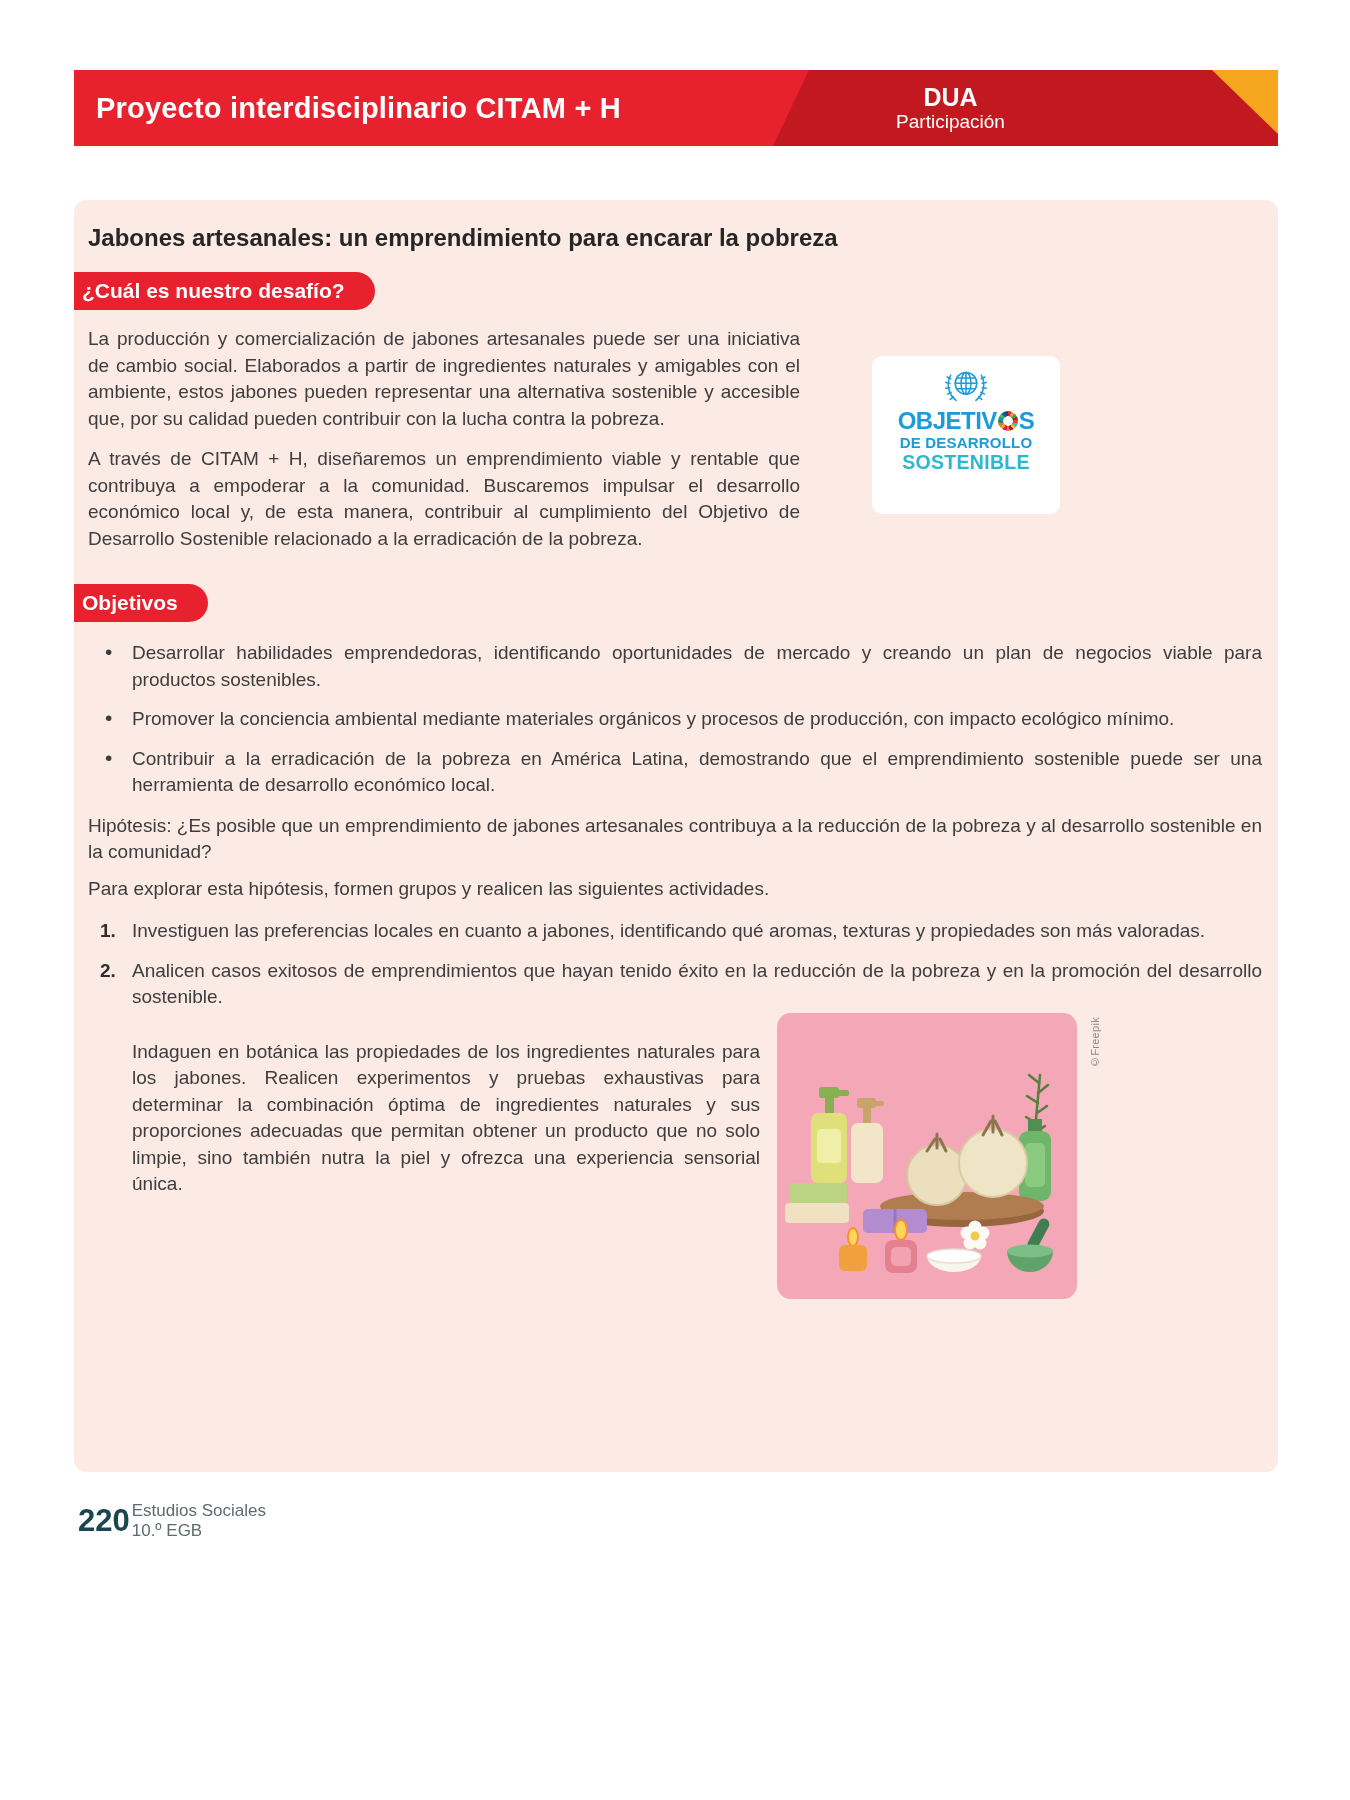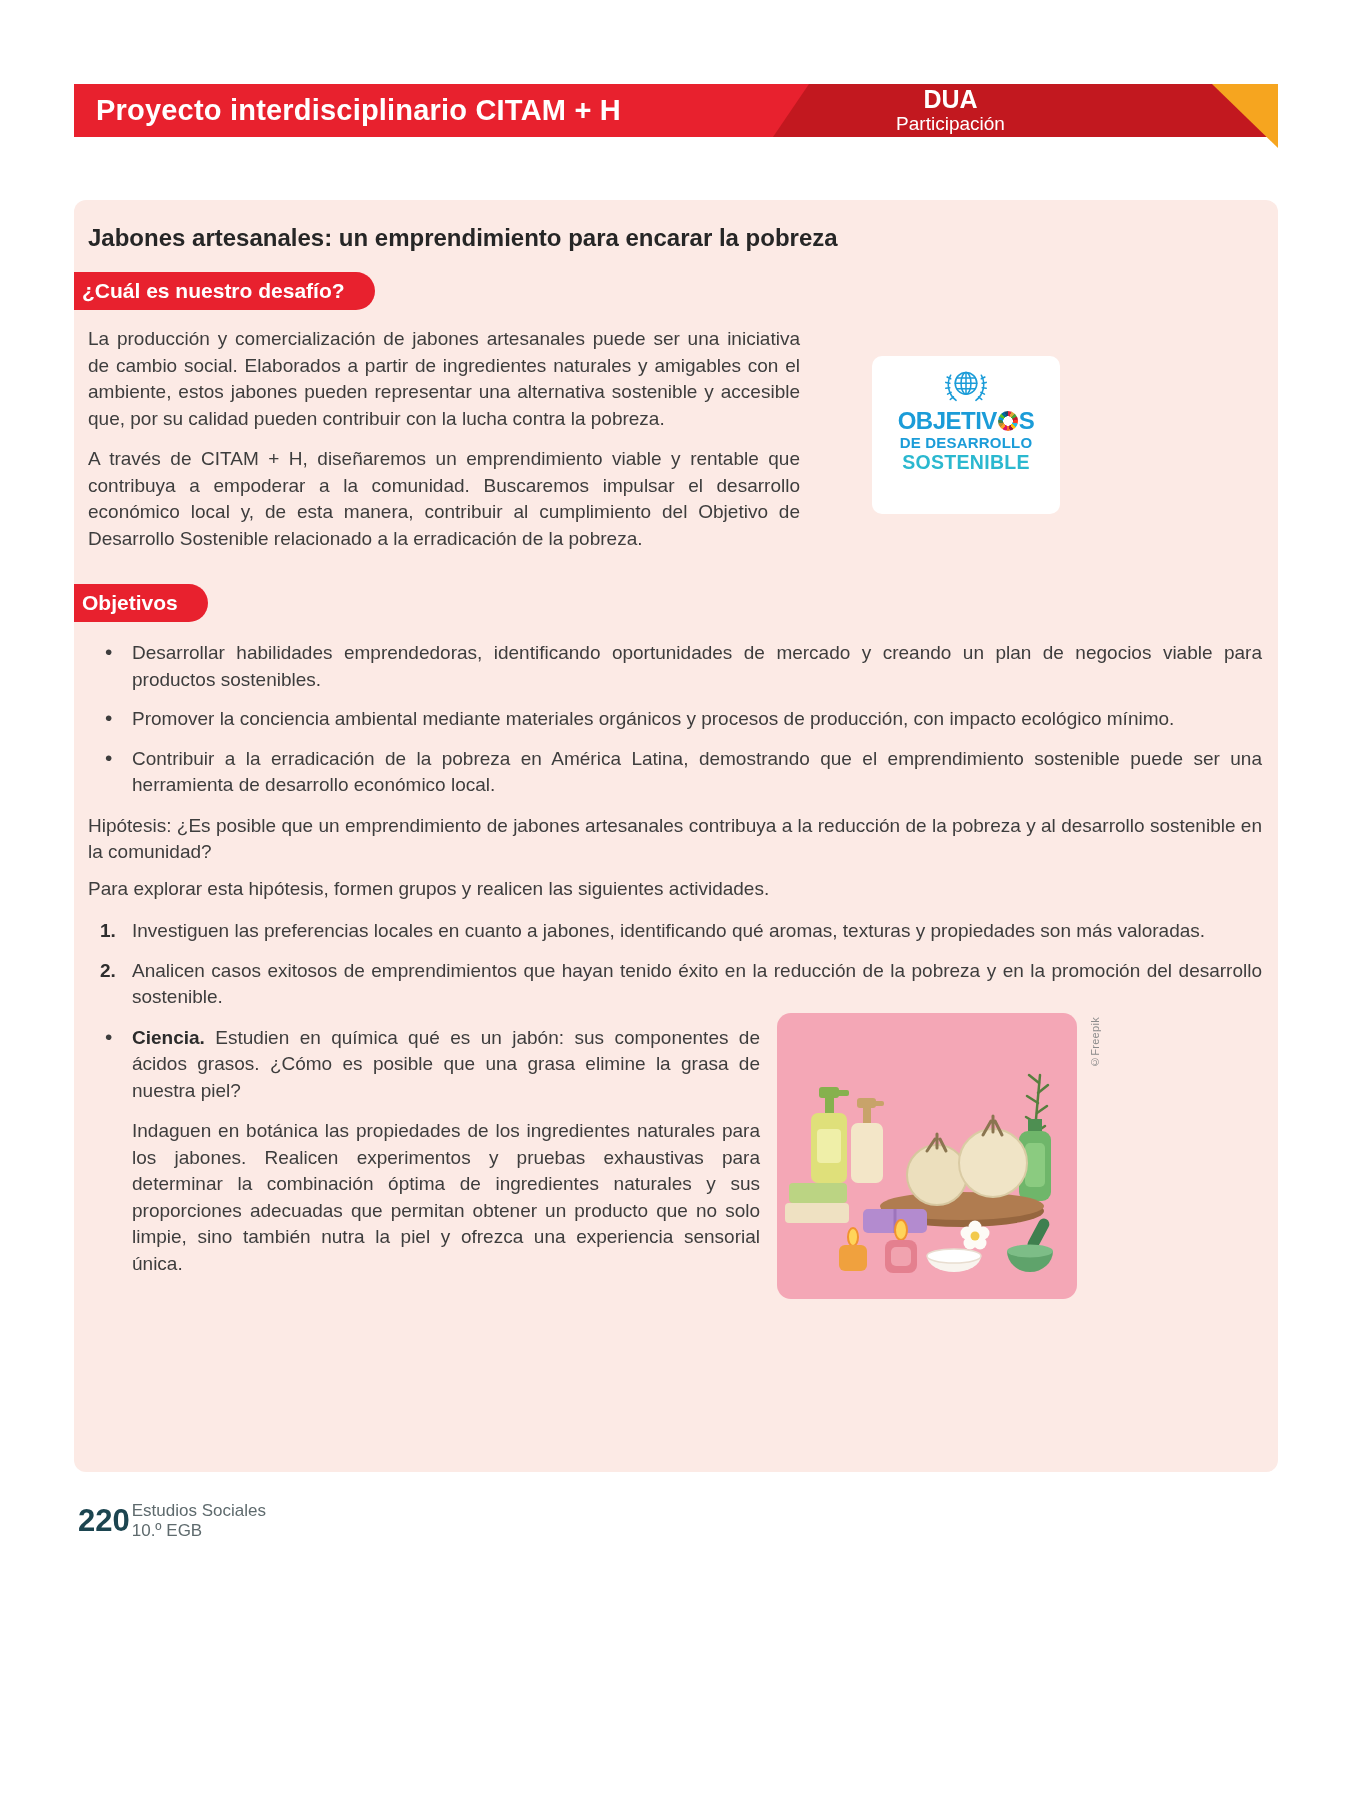--- a/index.html
+++ b/index.html
@@ -4,21 +4,21 @@
 <style>
   html,body{margin:0;padding:0;}
   body{
     width:1350px;height:1800px;position:relative;overflow:hidden;
     background:#ffffff;
     font-family:"Liberation Sans", sans-serif;
   }
   .page{position:absolute;inset:0;}
 
   
-  .banner{position:absolute;left:74px;top:84px;width:1204px;height:53px;background:#E8212E;}
+  .banner{position:absolute;left:74px;top:70px;width:1204px;height:76px;background:#E8212E;}
   .banner-title{position:absolute;left:22px;top:0;height:100%;display:flex;align-items:center;
     color:#fff;font-size:29px;font-weight:700;letter-spacing:.2px;white-space:nowrap;}
   .dua-block{position:absolute;right:0;top:0;height:100%;width:505px;background:#C2181F;
     clip-path:polygon(36px 0,100% 0,100% 100%,0 100%);
     display:flex;flex-direction:column;align-items:center;justify-content:center;
     color:#ffffff;padding-right:150px;box-sizing:border-box;}
   .dua-l1{font-size:25px;font-weight:700;line-height:27px;}
   .dua-l2{font-size:19px;font-weight:400;line-height:22px;}
   .orange-corner{position:absolute;right:0;top:0;width:66px;height:64px;background:#F6A51F;
     clip-path:polygon(0 0,100% 0,100% 100%);}
@@ -158,24 +158,20 @@
         <span class="numtext">Investiguen las preferencias locales en cuanto a jabones, identificando qué aromas, texturas y propiedades son más valoradas.</span>
       </div>
       <div class="numitem">
         <span class="num">2.</span>
         <span class="numtext">Analicen casos exitosos de emprendimientos que hayan tenido éxito en la reducción de la pobreza y en la promoción del desarrollo sostenible.</span>
       </div>
     </div>
 
     <div class="row-exp">
       <div class="col-exp">
-        <div class="exp-bullet">
-          <span class="exp-lead">Ciencia.</span>
-          <span>Estudien en química qué es un jabón: sus componentes de ácidos grasos. ¿Cómo es posible que una grasa elimine la grasa de nuestra piel?</span>
-        </div>
         <p class="exp-p2">Indaguen en botánica las propiedades de los ingredientes naturales para los jabones. Realicen experimentos y pruebas exhaustivas para determinar la combinación óptima de ingredientes naturales y sus proporciones adecuadas que permitan obtener un producto que no solo limpie, sino también nutra la piel y ofrezca una experiencia sensorial única.</p>
       </div>
       <div class="exp-figure">
         <svg viewBox="0 0 300 286" aria-hidden="true">
 
           <g stroke="#567F3E" stroke-width="2.5" fill="none" stroke-linecap="round">
             <line x1="263" y1="62" x2="257" y2="128"></line>
             <line x1="262" y1="70" x2="252" y2="62"></line>
               <line x1="261" y1="80" x2="271" y2="72"></line>
             <line x1="261" y1="90" x2="250" y2="83"></line>

